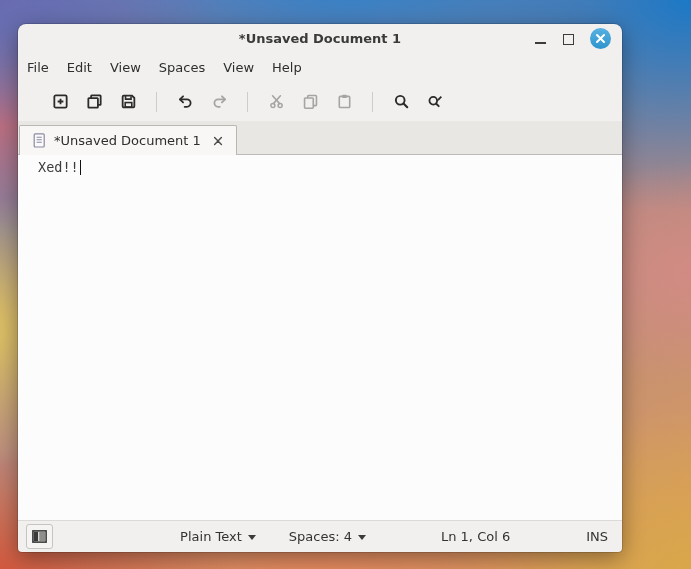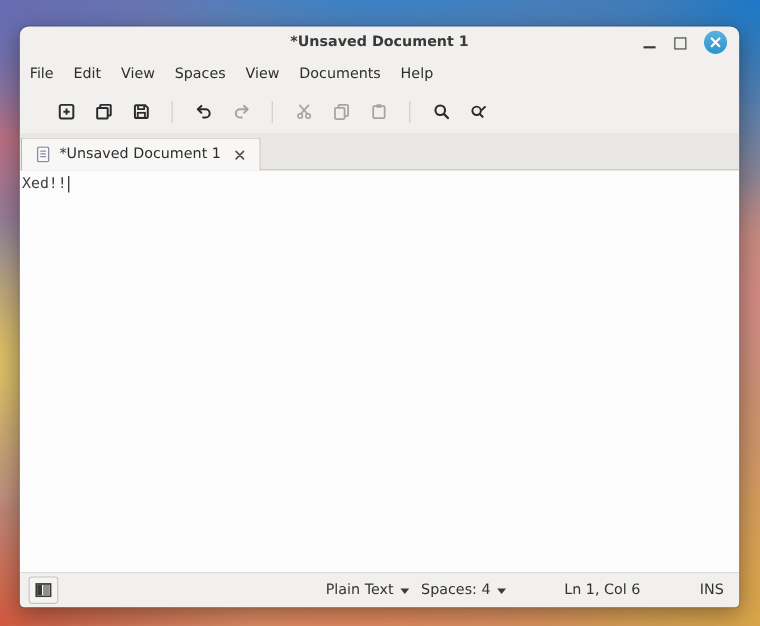--- a/index.html
+++ b/index.html
@@ -15,21 +15,21 @@
       radial-gradient(ellipse 48% 30% at 0% 100%, rgba(211,84,58,.92),   rgba(211,84,58,0) 70%),
       radial-gradient(ellipse 58% 34% at 45% 104%,rgba(233,134,92,.95),  rgba(233,134,92,0) 70%),
       radial-gradient(ellipse 52% 42% at 102% 102%,rgba(216,168,72,.95), rgba(216,168,72,0) 72%),
       radial-gradient(ellipse 40% 28% at 102% 48%,rgba(214,138,134,.85), rgba(214,138,134,0) 70%),
       radial-gradient(ellipse 62% 52% at 100% 0%, rgba(23,120,200,.96),  rgba(23,120,200,0) 72%),
       radial-gradient(ellipse 52% 42% at 52% -8%, rgba(28,130,210,.9),   rgba(28,130,210,0) 70%),
       linear-gradient(160deg, #5b7ab8 0%, #b98a80 55%, #df9e58 100%);
   }
 
   .window {
-    position: absolute; left: 18px; top: 24px; width: 654px; height: 528px;
+    position: absolute; left: 18px; top: 24px; width: 604px; height: 528px;
     background: #f1f0ee;
     border-radius: 8px 8px 4px 4px;
     box-shadow: 0 6px 22px rgba(0,0,0,.38), 0 0 0 1px rgba(0,0,0,.14);
     display: flex; flex-direction: column; overflow: hidden;
   }
 
   
   .titlebar { flex: 0 0 28px; position: relative; display: flex; align-items: center; justify-content: center; }
   .title { font-size: 13px; font-weight: bold; color: #3a3a3a; }
   .win-controls { position: absolute; right: 11px; top: 0; height: 100%; display: flex; align-items: center; gap: 15px; }
@@ -59,38 +59,38 @@
     height: 30px; margin-left: 1px; position: relative; top: 1px;
     background: #f8f7f6; border: 1px solid #b9b7b3; border-bottom: none;
     border-radius: 2px 2px 0 0;
     display: flex; align-items: center; gap: 8px; padding: 0 11px 0 13px; min-width: 201px;
   }
   .tab-label { font-size: 13px; color: #2e2e2e; white-space: nowrap; }
   .tab-close { display: flex; align-items: center; justify-content: center; width: 14px; height: 14px; margin-left: 2px; }
 
   
   .editor {
-    flex: 1 1 auto; background: #fcfcfc; padding: 4px 0 0 2px; cursor: text;
+    flex: 1 1 auto; background: #fcfcfc; padding: 4px 0 0 20px; cursor: text;
     font-family: "DejaVu Sans Mono", "Liberation Mono", monospace;
     font-size: 13.5px; line-height: 17px; color: #3c3c3c;
   }
   .caret { display: inline-block; width: 1.5px; height: 15px; background: #111; vertical-align: text-bottom; margin-left: 1px; }
 
   
   .statusbar {
     flex: 0 0 32px; border-top: 1px solid #dcdad6;
     display: flex; align-items: center; padding: 0 14px 0 8px;
     font-size: 13px; color: #333;
   }
   .panel-toggle {
     width: 27px; height: 25px; border: 1px solid #c6c4c0; border-radius: 3px;
     background: #f5f4f2; display: flex; align-items: center; justify-content: center;
   }
   .sb-spacer { flex: 1 1 auto; }
-  .sb-item { display: flex; align-items: center; gap: 6px; white-space: nowrap; }
+  .sb-item { display: flex; align-items: center; gap: 6px; white-space: nowrap; margin-left: 22px; }
   .sb-lang   { margin-right: 11px; }
   .sb-spaces { margin-right: 53px; }
   .sb-pos    { margin-right: 54px; }
   .arrow-down {
     width: 0; height: 0; margin-top: 2px;
     border-left: 4.5px solid transparent; border-right: 4.5px solid transparent;
     border-top: 5px solid #3a3a3a;
   }
 
   svg { display: block; }
@@ -116,21 +116,20 @@
       </div>
     </div>
   </div>
 
   <div class="menubar">
     <div class="menu-item">File</div>
     <div class="menu-item">Edit</div>
     <div class="menu-item">View</div>
     <div class="menu-item">Spaces</div>
     <div class="menu-item">View</div>
-    <div class="menu-item">Documents</div>
     <div class="menu-item">Help</div>
   </div>
 
   <div class="toolbar">
     <div class="tool-btn enabled">
       <svg width="17" height="17" viewBox="0 0 16 16">
         <rect x="2.2" y="2.2" width="11.6" height="11.6" rx="1.4" fill="none" stroke="currentColor" stroke-width="1.7"></rect>
         <path d="M8 5.3 V10.7 M5.3 8 H10.7" stroke="currentColor" stroke-width="1.7" fill="none"></path>
       </svg>
     </div>

